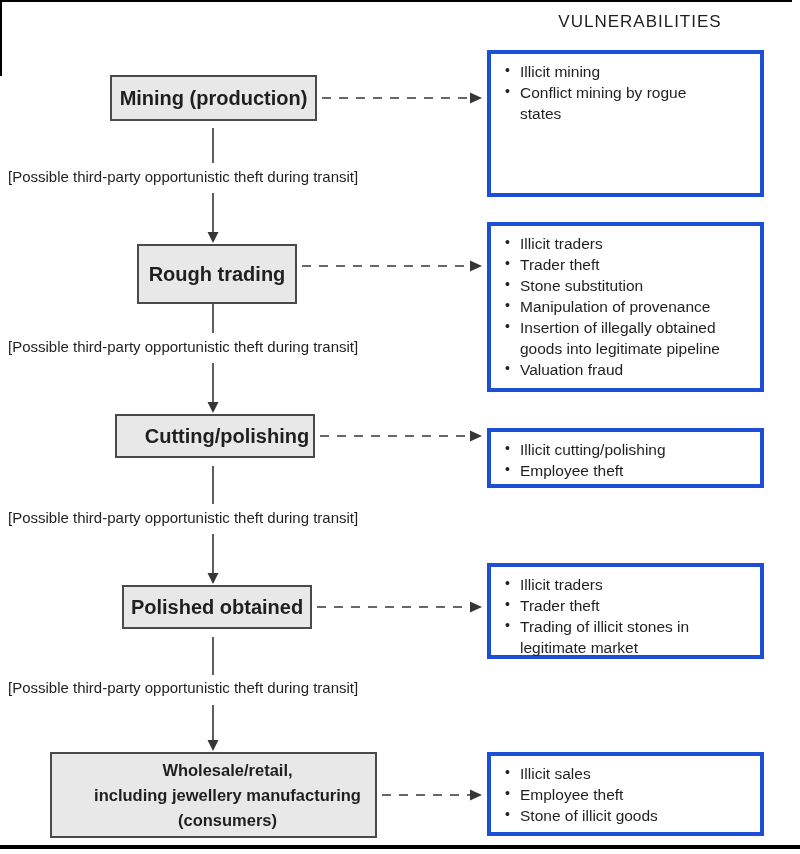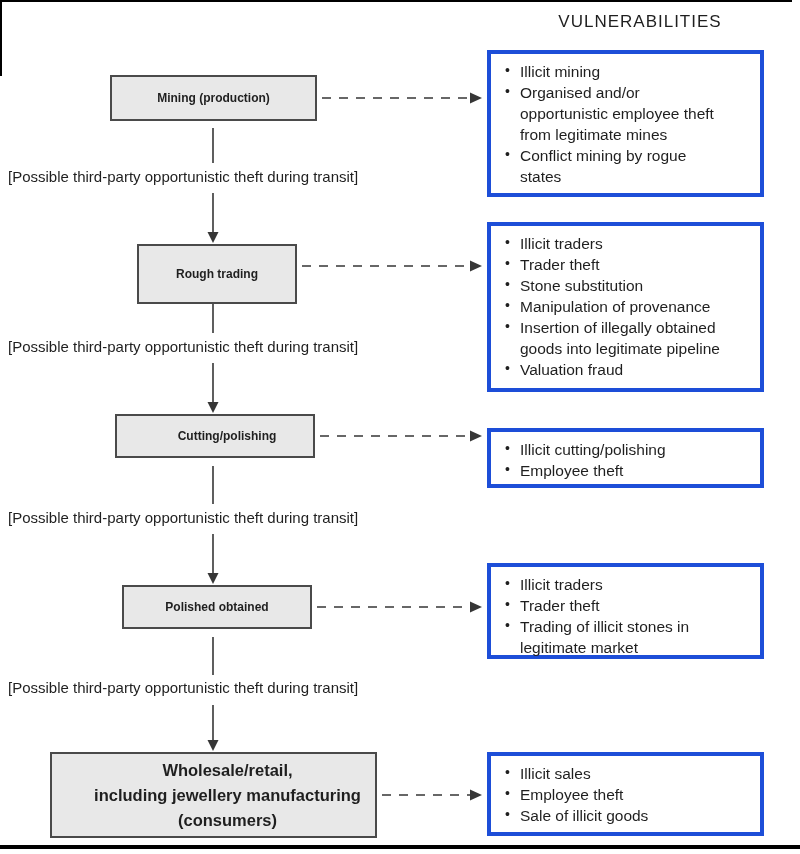--- a/index.html
+++ b/index.html
@@ -16,21 +16,21 @@
   .col-title { position:absolute; font-size:17px; text-align:center; letter-spacing:0.6px; }
   .pipeline-title { left:65px;  top:11px; width:300px; font-weight:bold; }
   .vuln-title     { left:540px; top:12px; width:200px; letter-spacing:1px; }
 
   
   .stage {
     position:absolute; background:#e8e8e8; border:2px solid #4a4a4a;
     display:flex; align-items:center; justify-content:center;
     box-sizing:border-box; text-align:center;
   }
-  .stage-label { font-weight:bold; font-size:12px; line-height:20px; white-space:pre-line; }
+  .stage-label { font-weight:bold; font-size:20px; line-height:20px; white-space:pre-line; }
   #stage-0 { left:110px; top:75px;  width:207px; height:46px; }
   #stage-1 { left:137px; top:244px; width:160px; height:60px; }
   #stage-2 { left:115px; top:414px; width:200px; height:44px;padding-left:24px; }
   #stage-3 { left:122px; top:585px; width:190px; height:44px; }
   #stage-4 { left:50px;  top:752px; width:327px; height:86px;padding-left:28px; }
   #stage-4 .stage-label { font-size:16.5px; line-height:25px; }
 
   
   .vbox {
     position:absolute; left:487px; width:277px; background:#ffffff;
@@ -136,23 +136,20 @@
   </div>
 
   <div class="transit" id="transit-0">[Possible third-party opportunistic theft during transit]</div>
   <div class="transit" id="transit-1">[Possible third-party opportunistic theft during transit]</div>
   <div class="transit" id="transit-2">[Possible third-party opportunistic theft during transit]</div>
   <div class="transit" id="transit-3">[Possible third-party opportunistic theft during transit]</div>
 
   <div class="vbox" id="vbox-0">
     <ul>
       <li>Illicit mining</li>
-      <li>Organised and/or
-opportunistic employee theft
-from legitimate mines</li>
       <li>Conflict mining by rogue
 states</li>
     </ul>
   </div>
   <div class="vbox" id="vbox-1">
     <ul>
       <li>Illicit traders</li>
       <li>Trader theft</li>
       <li>Stone substitution</li>
       <li>Manipulation of provenance</li>
@@ -172,17 +169,17 @@
       <li>Illicit traders</li>
       <li>Trader theft</li>
       <li>Trading of illicit stones in
 legitimate market</li>
     </ul>
   </div>
   <div class="vbox" id="vbox-4">
     <ul>
       <li>Illicit sales</li>
       <li>Employee theft</li>
-      <li>Sale of illicit goods</li>
+      <li>Stone of illicit goods</li>
     </ul>
   </div>
 
 </div>
 
 </body></html>

